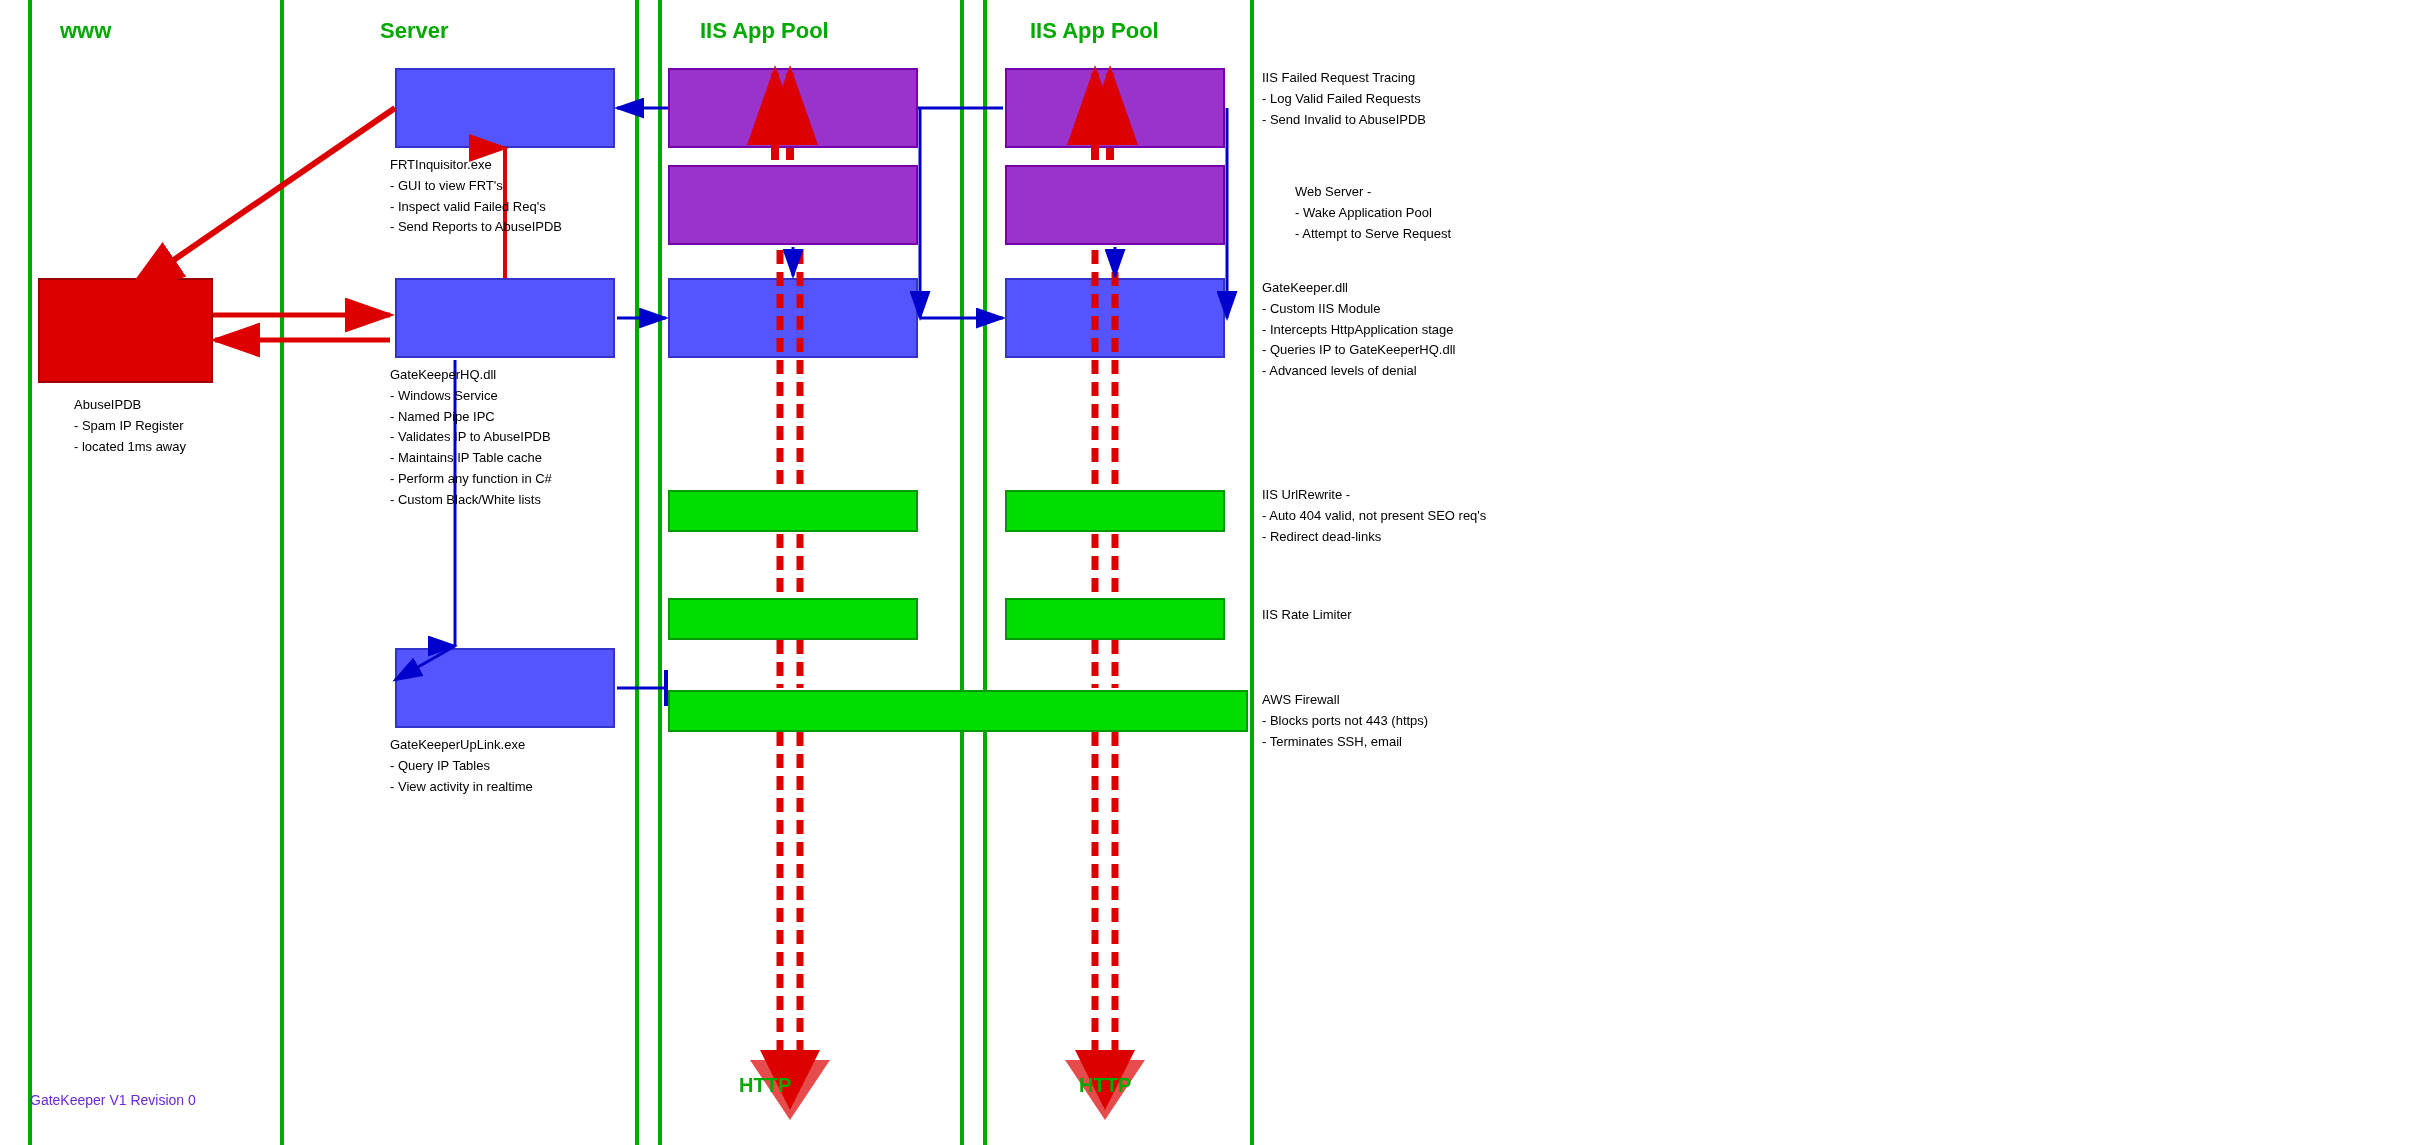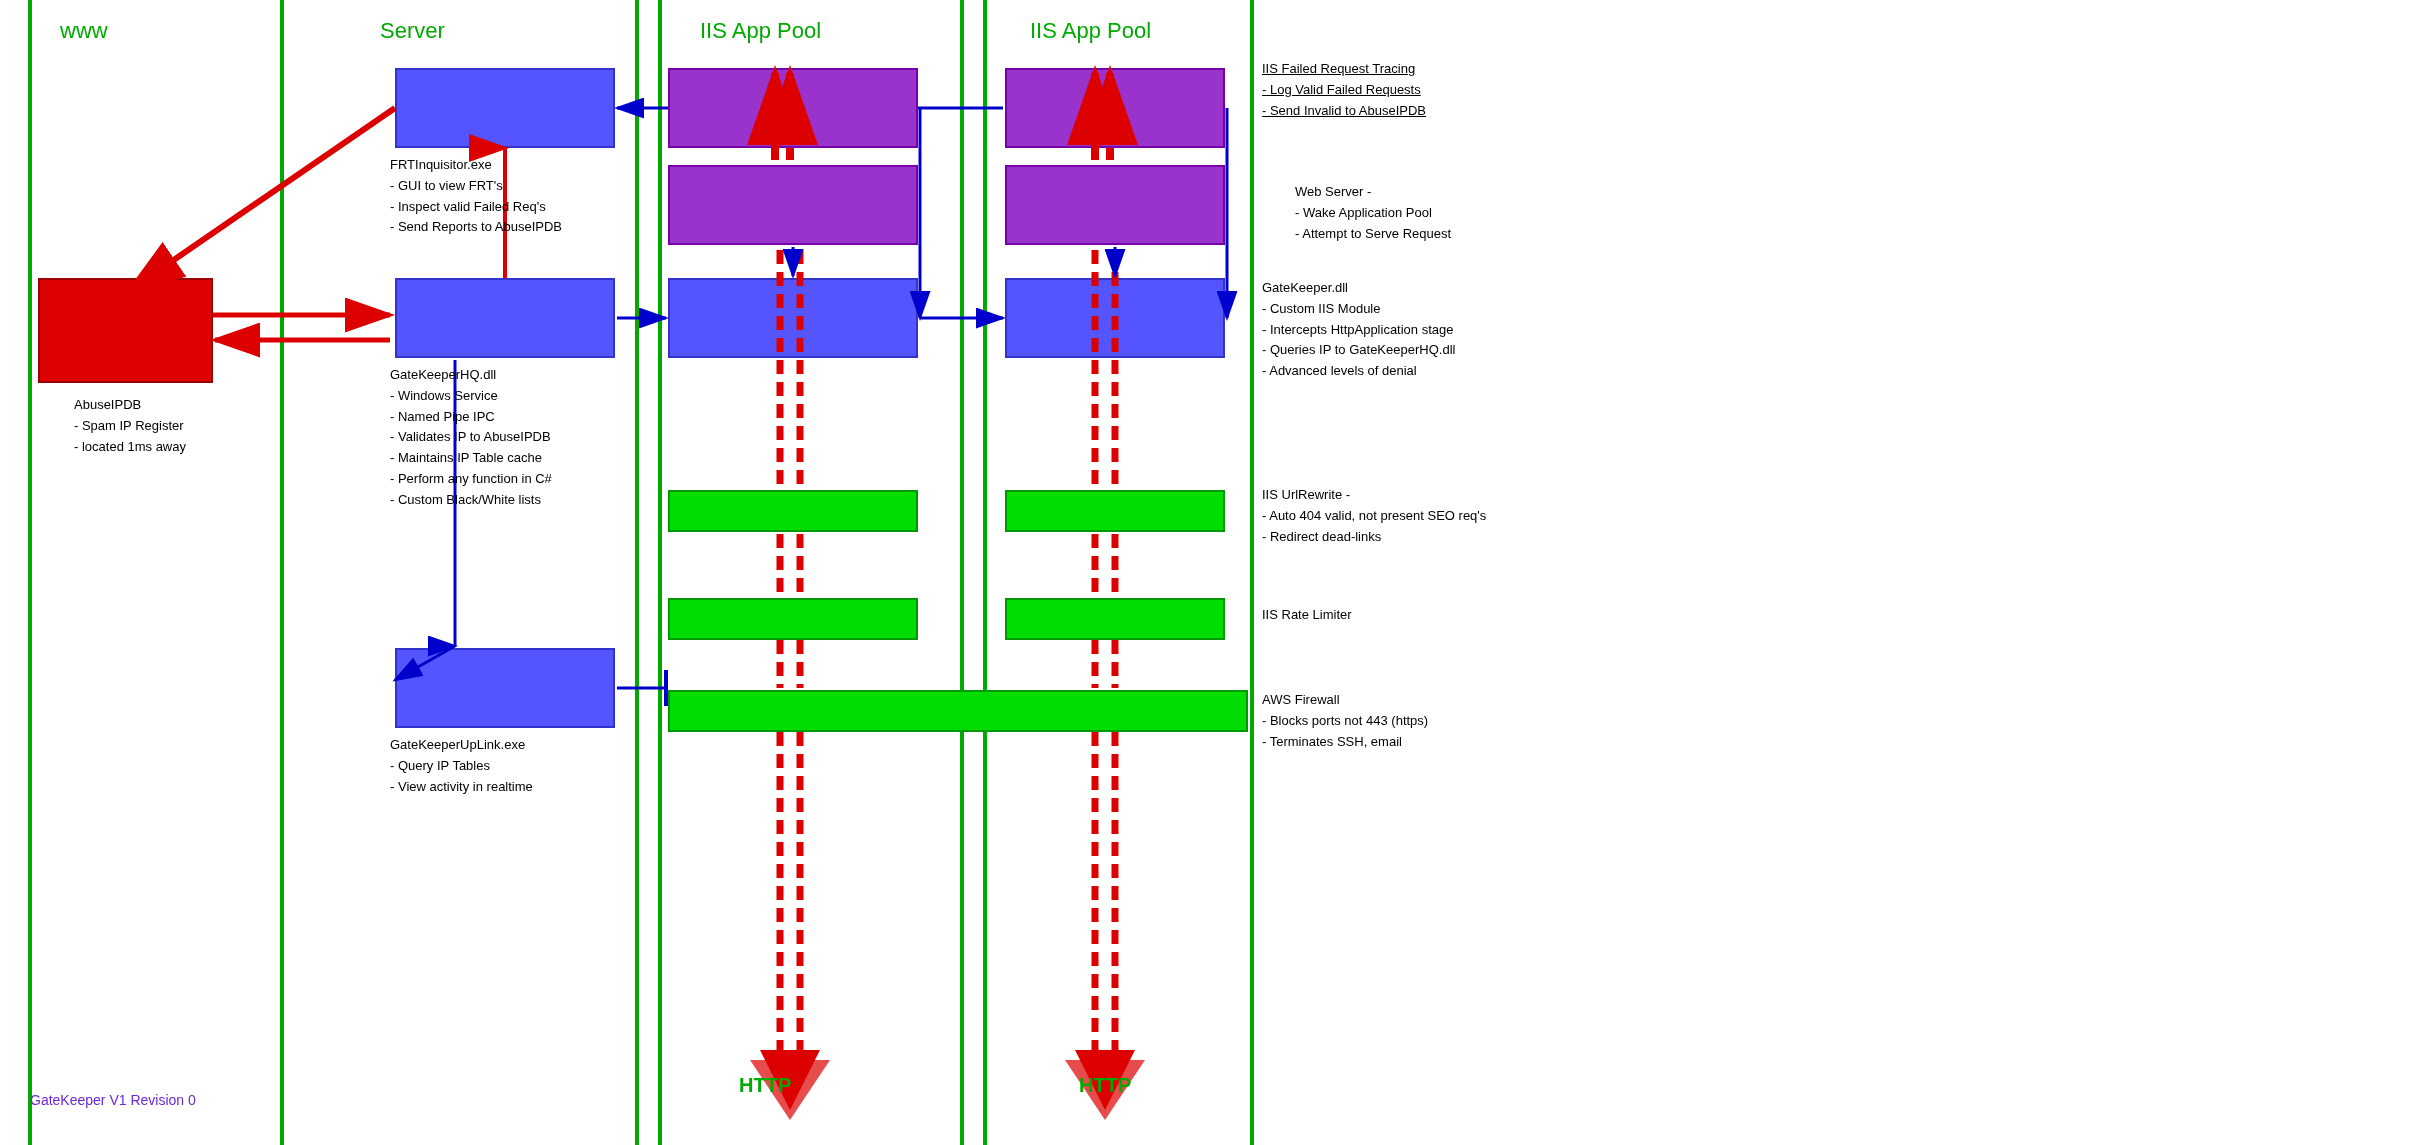--- a/index.html
+++ b/index.html
@@ -24,21 +24,21 @@
       background: #00aa00;
       top: 0;
       bottom: 0;
     }
     
     .col-header {
       position: absolute;
       top: 18px;
       font-size: 22px;
       color: #00aa00;
-      font-weight: normal;
+      font-weight: bold;
       text-align: left;
     }
     
     .box-blue {
       position: absolute;
       background: #5555ff;
       border: 2px solid #3333cc;
     }
     .box-purple {
       position: absolute;
@@ -245,21 +245,21 @@
     - Spam IP Register<br>
     - located 1ms away
   </div>
 
   <div class="label" style="left:390px;top:735px;line-height:1.6;">
     GateKeeperUpLink.exe<br>
     - Query IP Tables<br>
     - View activity in realtime
   </div>
 
-  <div class="label" style="left:1262px;top:59px;line-height:1.6;text-decoration:underline;">
+  <div class="label" style="left:1262px;top:68px;line-height:1.6;">
     IIS Failed Request Tracing<br>
     - Log Valid Failed Requests<br>
     - Send Invalid to AbuseIPDB
   </div>
 
   <div class="label" style="left:1262px;top:182px;line-height:1.6;margin-left:33px;">
     Web Server -<br>
     - Wake Application Pool<br>
     - Attempt to Serve Request
   </div>

